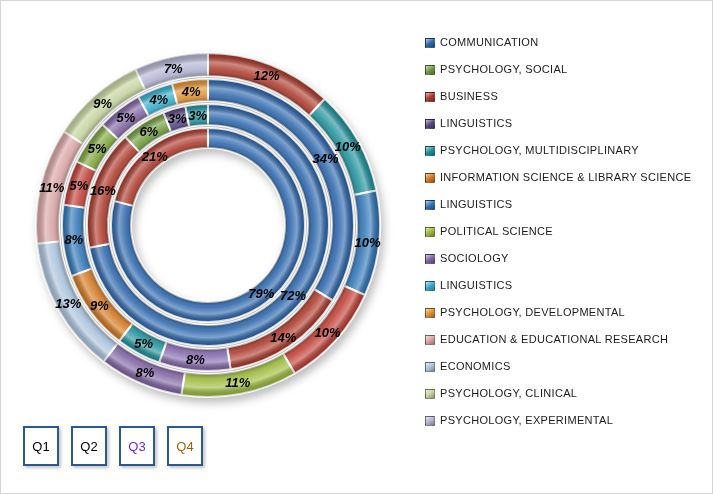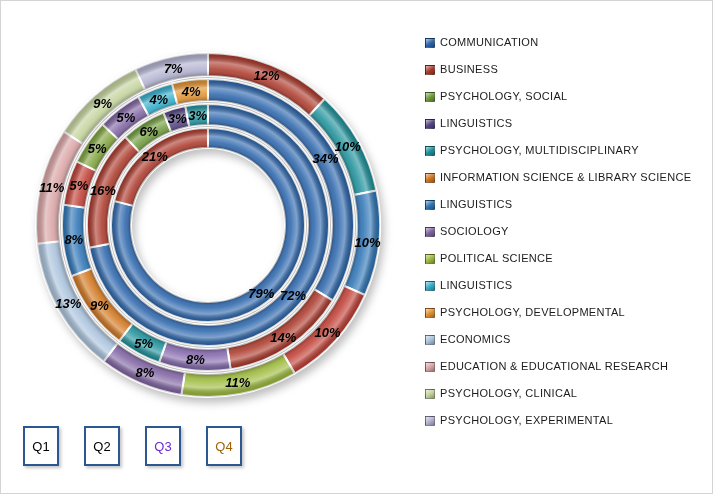--- a/index.html
+++ b/index.html
@@ -17,21 +17,21 @@
   }
   .swatch{
     width:10px;height:10px;flex:0 0 10px;margin-right:5px;
     border:1px solid rgba(0,0,0,.38);box-sizing:border-box;
     background-image:linear-gradient(145deg,rgba(255,255,255,.65),rgba(255,255,255,0) 52%,rgba(0,0,0,.30));
   }
   .legend-text{
     font-size:11px;color:#1b1b1b;letter-spacing:.3px;white-space:nowrap;line-height:11px;
   }
   .quarters{
-    position:absolute;left:22px;top:425px;display:flex;gap:25px;
+    position:absolute;left:22px;top:425px;display:flex;gap:12px;
   }
   .qbox{
     width:36px;height:40px;background:#ffffff;border:2px solid #2b5891;
     box-sizing:border-box;display:flex;align-items:center;justify-content:center;
     font-size:13px;color:#000;box-shadow:2px 2px 3px rgba(90,90,90,.35);
     cursor:default;
   }
   .seg-label{
     font-size:13px;font-weight:bold;font-style:italic;fill:#000000;
     font-family:"Liberation Sans",sans-serif;
@@ -132,66 +132,66 @@
         <text x="260.3" y="297.2" text-anchor="middle" class="seg-label" fill="#000000">79%</text>
         <text x="153.7" y="159.8" text-anchor="middle" class="seg-label" fill="#000000">21%</text>
       </g>
     </svg>
   <div class="legend" id="legend">
       <div class="legend-item">
         <span class="swatch" style="background-color: rgb(44, 102, 172);"></span>
         <span class="legend-text">COMMUNICATION</span>
       </div>
       <div class="legend-item">
+        <span class="swatch" style="background-color: rgb(111, 155, 60);"></span>
+        <span class="legend-text">PSYCHOLOGY, SOCIAL</span>
+      </div>
+      <div class="legend-item">
         <span class="swatch" style="background-color: rgb(172, 58, 44);"></span>
         <span class="legend-text">BUSINESS</span>
       </div>
       <div class="legend-item">
-        <span class="swatch" style="background-color: rgb(111, 155, 60);"></span>
-        <span class="legend-text">PSYCHOLOGY, SOCIAL</span>
-      </div>
-      <div class="legend-item">
         <span class="swatch" style="background-color: rgb(86, 70, 132);"></span>
         <span class="legend-text">LINGUISTICS</span>
       </div>
       <div class="legend-item">
         <span class="swatch" style="background-color: rgb(31, 145, 155);"></span>
         <span class="legend-text">PSYCHOLOGY, MULTIDISCIPLINARY</span>
       </div>
       <div class="legend-item">
         <span class="swatch" style="background-color: rgb(210, 119, 31);"></span>
         <span class="legend-text">INFORMATION SCIENCE &amp; LIBRARY SCIENCE</span>
       </div>
       <div class="legend-item">
         <span class="swatch" style="background-color: rgb(46, 117, 182);"></span>
         <span class="legend-text">LINGUISTICS</span>
       </div>
       <div class="legend-item">
+        <span class="swatch" style="background-color: rgb(157, 186, 60);"></span>
+        <span class="legend-text">POLITICAL SCIENCE</span>
+      </div>
+      <div class="legend-item">
         <span class="swatch" style="background-color: rgb(128, 100, 162);"></span>
         <span class="legend-text">SOCIOLOGY</span>
       </div>
       <div class="legend-item">
-        <span class="swatch" style="background-color: rgb(157, 186, 60);"></span>
-        <span class="legend-text">POLITICAL SCIENCE</span>
-      </div>
-      <div class="legend-item">
         <span class="swatch" style="background-color: rgb(51, 174, 203);"></span>
         <span class="legend-text">LINGUISTICS</span>
       </div>
       <div class="legend-item">
         <span class="swatch" style="background-color: rgb(224, 145, 47);"></span>
         <span class="legend-text">PSYCHOLOGY, DEVELOPMENTAL</span>
       </div>
       <div class="legend-item">
+        <span class="swatch" style="background-color: rgb(217, 163, 164);"></span>
+        <span class="legend-text">EDUCATION &amp; EDUCATIONAL RESEARCH</span>
+      </div>
+      <div class="legend-item">
         <span class="swatch" style="background-color: rgb(169, 194, 220);"></span>
         <span class="legend-text">ECONOMICS</span>
-      </div>
-      <div class="legend-item">
-        <span class="swatch" style="background-color: rgb(217, 163, 164);"></span>
-        <span class="legend-text">EDUCATION &amp; EDUCATIONAL RESEARCH</span>
       </div>
       <div class="legend-item">
         <span class="swatch" style="background-color: rgb(195, 210, 155);"></span>
         <span class="legend-text">PSYCHOLOGY, CLINICAL</span>
       </div>
       <div class="legend-item">
         <span class="swatch" style="background-color: rgb(177, 177, 208);"></span>
         <span class="legend-text">PSYCHOLOGY, EXPERIMENTAL</span>
       </div>
     </div>

